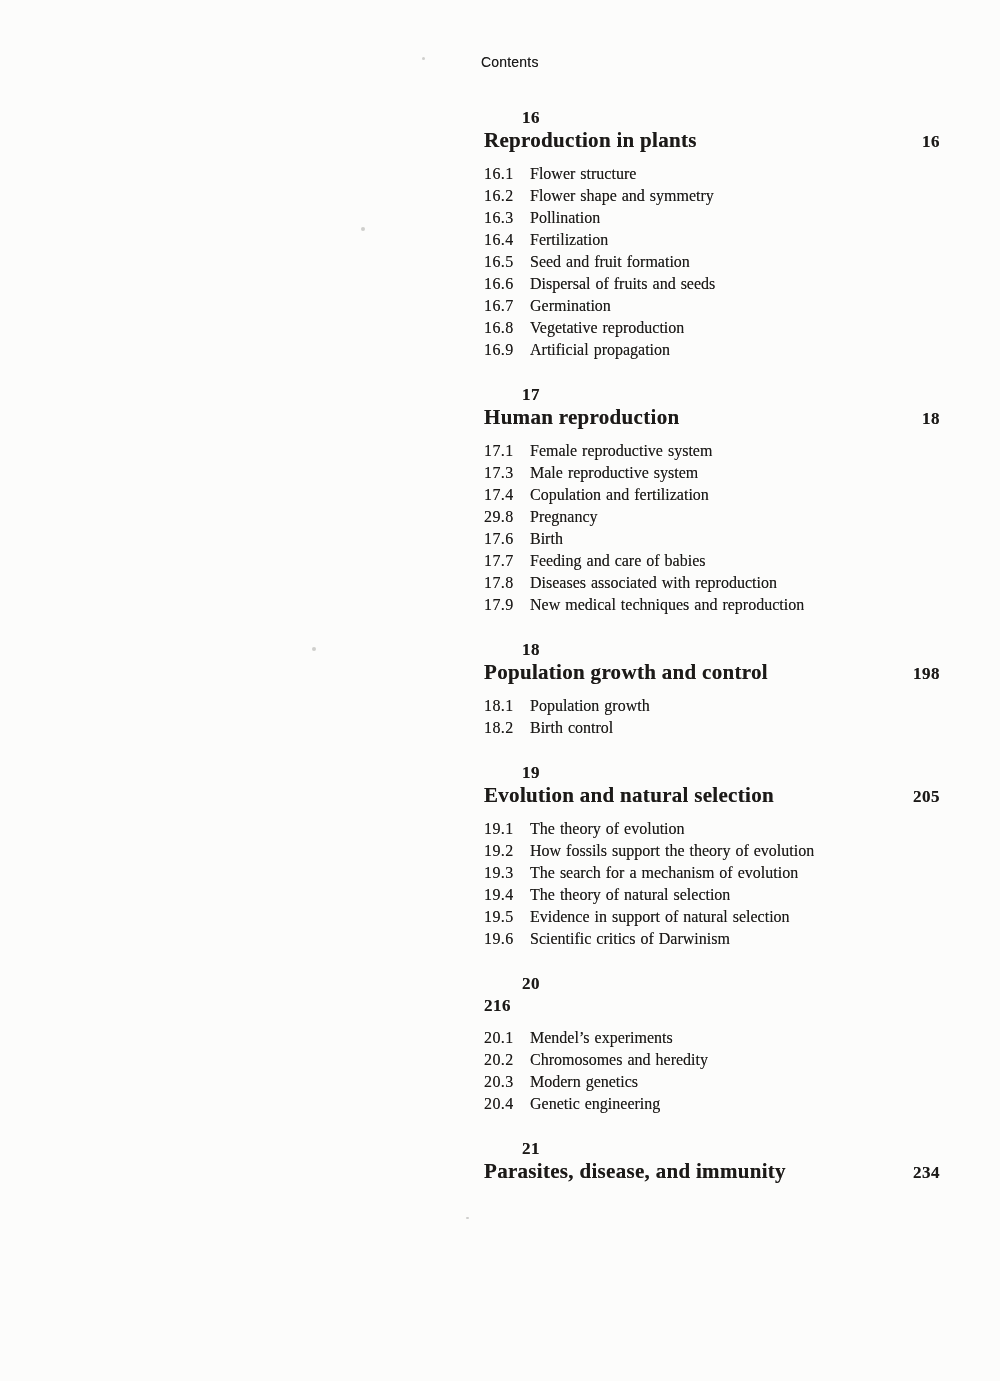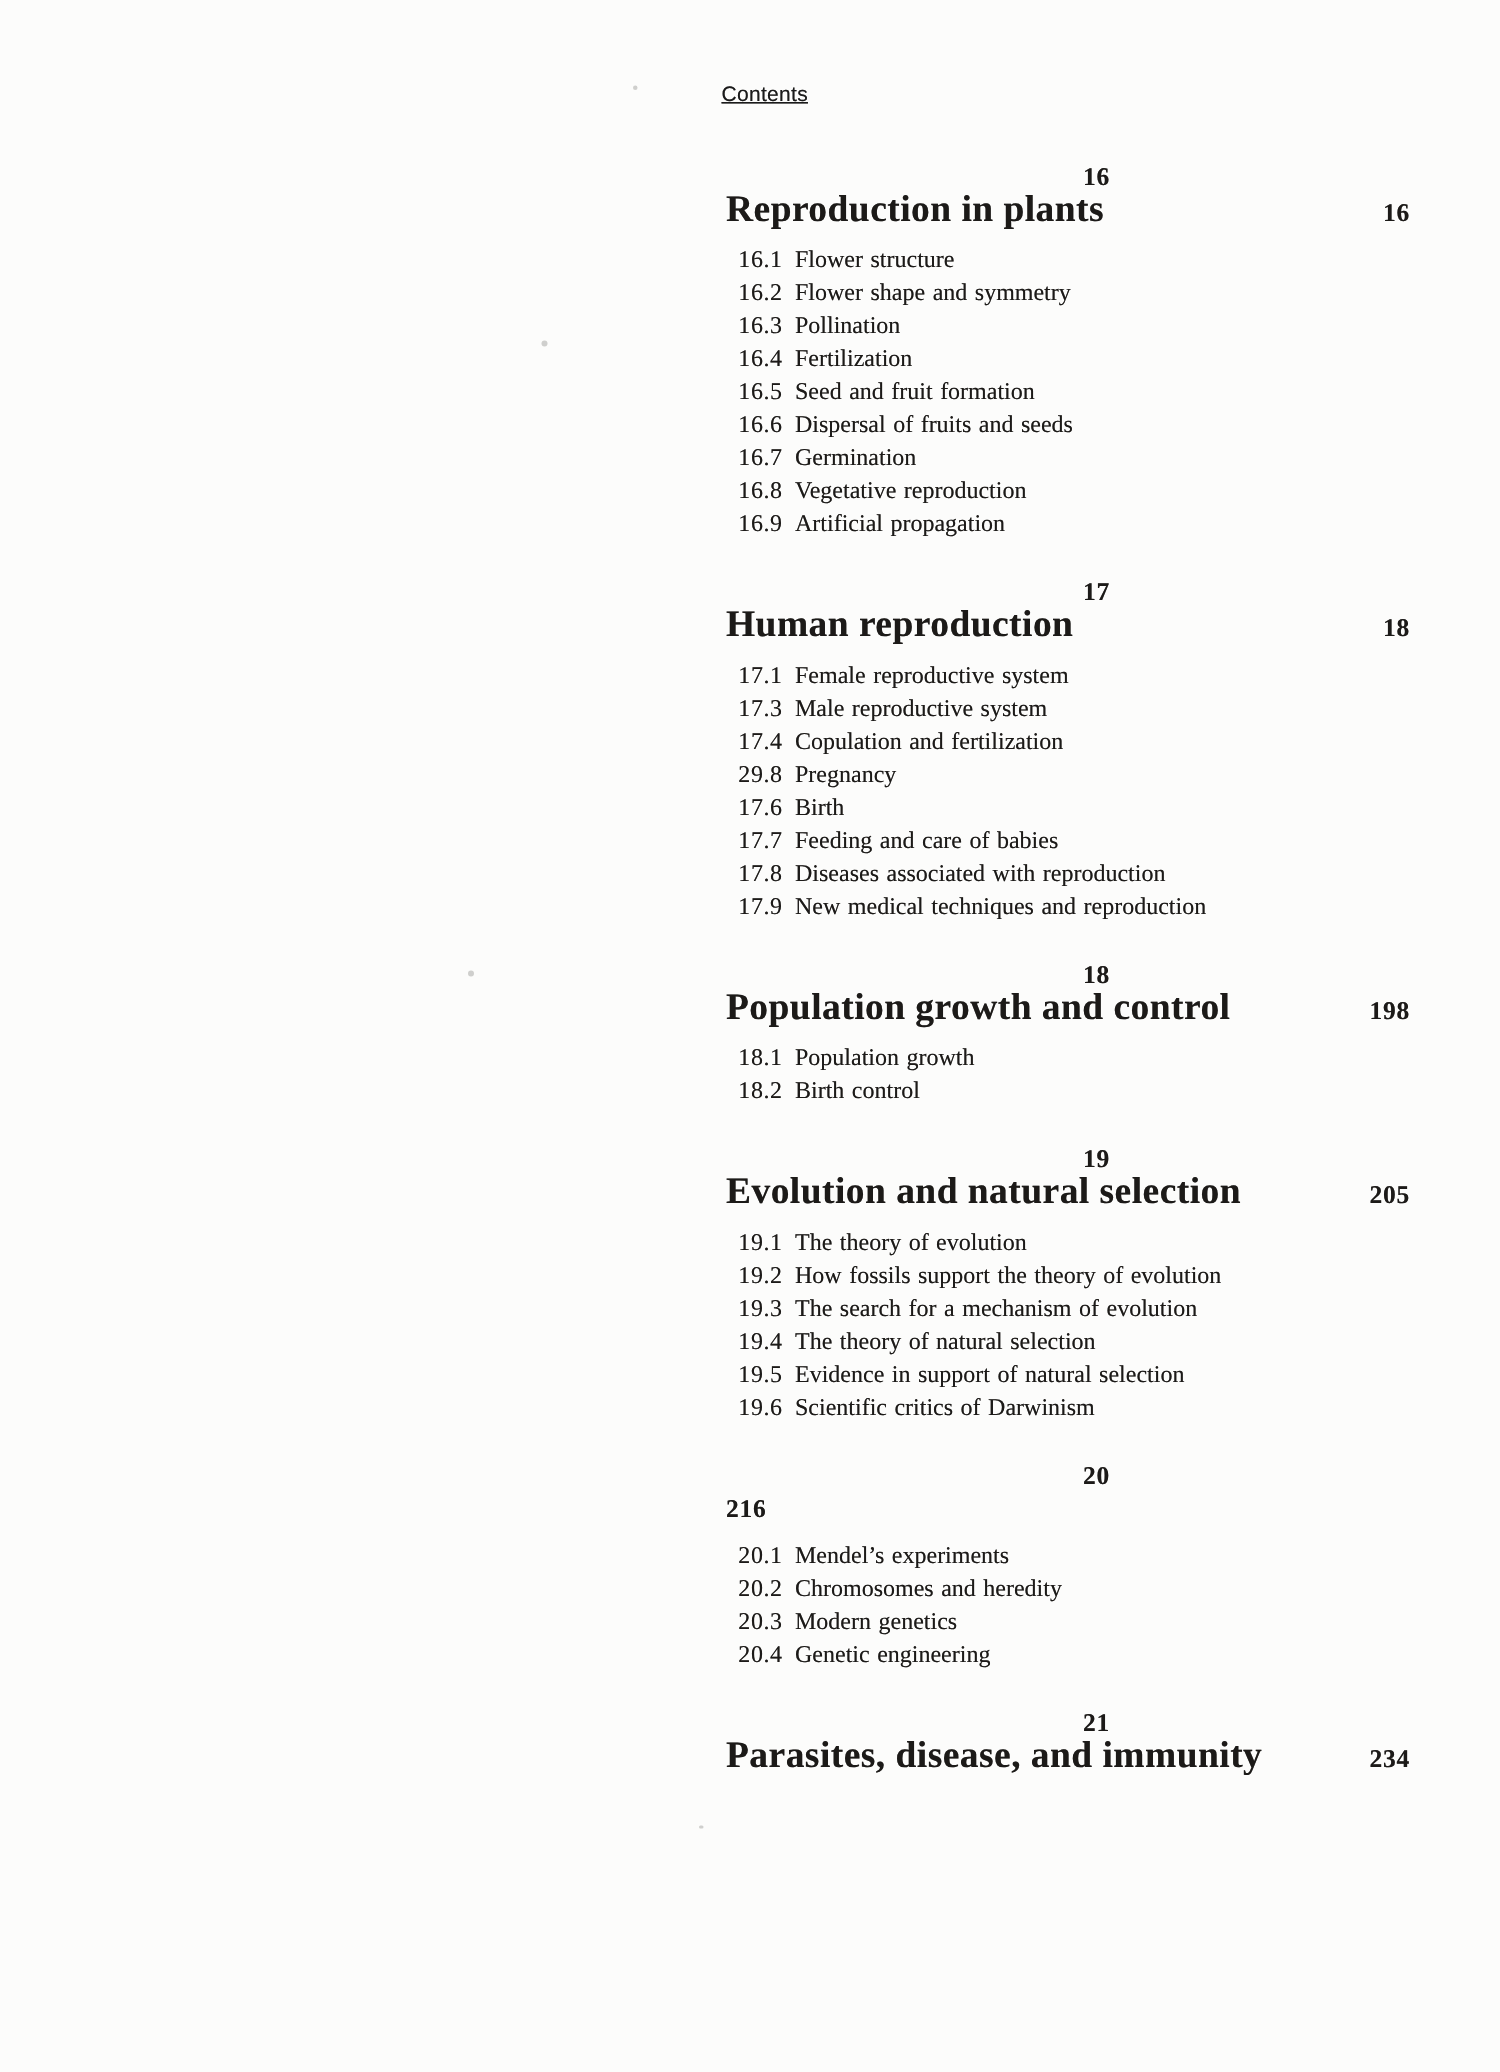--- a/index.html
+++ b/index.html
@@ -21,46 +21,45 @@
     inset: 0;
   }
   .contents-header {
     position: absolute;
     left: 481px;
     top: 54px;
     font-family: "Liberation Sans", sans-serif;
     font-size: 14px;
     letter-spacing: 0.2px;
     color: #1b1b1b;
-    text-decoration: underline;
   }
   .toc {
     position: absolute;
     left: 484px;
     top: 108px;
     width: 456px;
   }
-  .chapter { margin-bottom: 24px; text-align: center; }
+  .chapter { margin-bottom: 24px; }
   .ch-num {
     margin-left: 38px;
     font-weight: bold;
     font-size: 17px;
     line-height: 20px;
     letter-spacing: 0.5px;
   }
   .ch-head {
     display: flex;
     justify-content: space-between;
     align-items: baseline;
     font-weight: bold;
     line-height: 24px;
     margin-bottom: 9px;
   }
   .ch-title {
-    font-size: 25px;
+    font-size: 21px;
     letter-spacing: 0.3px;
   }
   .ch-page {
     font-size: 17px;
     letter-spacing: 0.5px;
   }
   .sec-row {
     display: flex;
     font-size: 16px;
     line-height: 22px;

